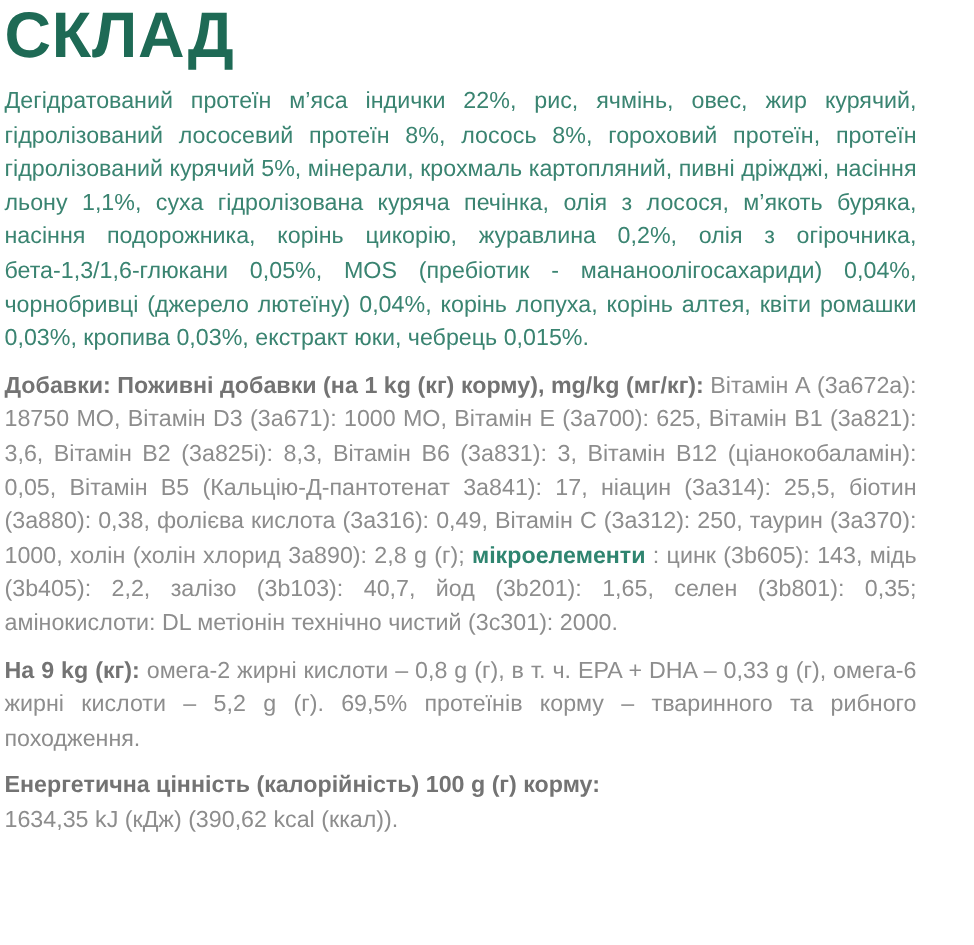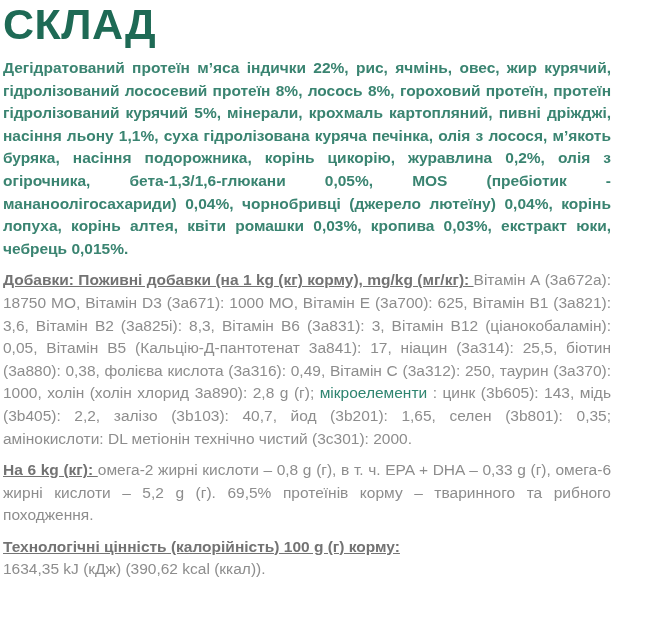--- a/index.html
+++ b/index.html
@@ -24,30 +24,29 @@
     font-weight: bold;
     letter-spacing: 0.5px;
     color: var(--heading, #1e6a55);
   }
   p.para {
     margin: 0 0 9px 0;
     font-size: 15.5px;
     line-height: 22.6px;
     text-align: justify;
   }
-  p.composition { color: var(--composition, #3a8471); font-weight: bold; }
+  p.composition { color: var(--composition, #3a8471); }
   p.bodytext    { color: var(--body, #8d8d8d); }
   .label {
     color: var(--label, #737373);
     font-weight: bold;
-    text-decoration: underline;
   }
   .hl {
     color: var(--highlight, #2f8570);
-    font-weight: normal;
+    font-weight: bold;
   }
   p.energy { text-align: left; margin-bottom: 0; }
   .block { display: block; }
 </style>
 </head>
 <body>
 
 <div class="doc">
 
   <h1 class="title">СКЛАД</h1>
@@ -59,22 +58,22 @@
   <p class="para bodytext">
     <span class="label">Добавки: Поживні добавки (на 1 kg (кг) корму), mg/kg (мг/кг): </span>
     <span>Вітамін А (3a672a): 18750 МО, Вітамін D3 (3a671): 1000 МО, Вітамін Е (3a700): 625, Вітамін В1 (3a821): 3,6, Вітамін В2 (3a825i): 8,3, Вітамін В6 (3a831): 3, Вітамін В12 (ціанокобаламін): 0,05, Вітамін В5 (Кальцію-Д-пантотенат 3a841): 17, ніацин (3a314): 25,5, біотин (3a880): 0,38, фолієва кислота (3a316): 0,49, Вітамін С (3a312): 250, таурин (3a370): 1000, холін (холін хлорид 3a890): 2,8 g (г); </span>
     <span class="hl">мікроелементи</span>
     <span>: цинк (3b605): 143, мідь (3b405): 2,2, залізо (3b103): 40,7, йод (3b201): 1,65, селен (3b801): 0,35; амінокислоти: DL метіонін технічно чистий (3c301): 2000.</span>
   </p>
 
 
 
   <p class="para bodytext">
-    <span class="label">На 6 kg (кг): </span>
+    <span class="label">На 9 kg (кг): </span>
     <span>омега-2 жирні кислоти – 0,8 g (г), в т. ч. EPA + DHA – 0,33 g (г), омега-6 жирні кислоти – 5,2 g (г). 69,5% протеїнів корму – тваринного та рибного походження.</span>
   </p>
 
   <p class="para bodytext energy">
-    <span class="label block">Технологічні цінність (калорійність) 100 g (г) корму:</span>
+    <span class="label block">Енергетична цінність (калорійність) 100 g (г) корму:</span>
     <span class="block">1634,35 kJ (кДж) (390,62 kcal (ккал)).</span>
   </p>
 
 </div>
 
 </body></html>

